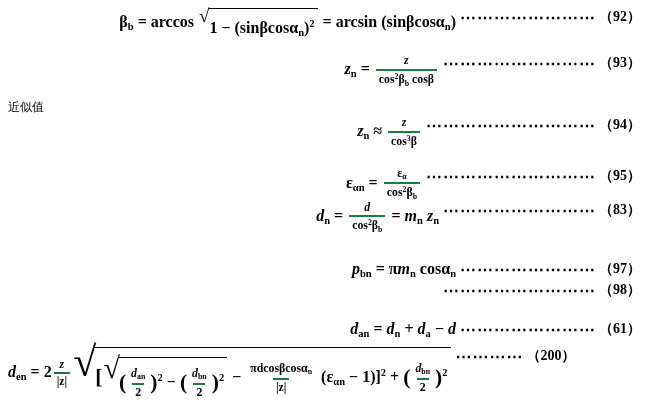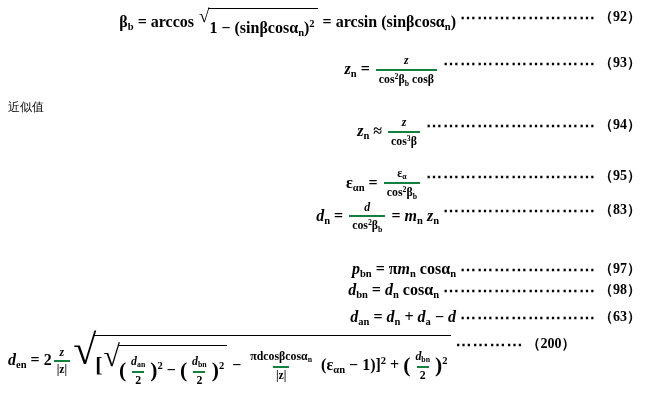--- a/index.html
+++ b/index.html
@@ -93,30 +93,29 @@
 
   <div class="eq-line" style="margin-top:26px">
     <span class="sp"></span>
     <span class="formula"><span class="var">p</span><span class="sub">bn</span><span> = π</span><span class="var">m</span><span class="sub">n</span><span> cosα</span><span class="sub">n</span></span>
     <span class="dots">⋯⋯⋯⋯⋯⋯⋯⋯</span>
     <span class="eqnum">（97）</span>
   </div>
 
   <div class="eq-line" style="margin-top:2px">
     <span class="sp"></span>
-    <span class="formula"><span class="var">d</span><span class="sub">bn</span><span> = </span><span class="var">d</span><span class="sub">n</span><span> cosα</span><span class="sub">n</span></span>
     <span class="dots">⋯⋯⋯⋯⋯⋯⋯⋯⋯</span>
     <span class="eqnum">（98）</span>
   </div>
 
-  <div class="eq-line" style="margin-top:8px">
+  <div class="eq-line" style="margin-top:20px">
     <span class="sp"></span>
     <span class="formula"><span class="var">d</span><span class="sub">an</span><span> = </span><span class="var">d</span><span class="sub">n</span><span> + </span><span class="var">d</span><span class="sub">a</span><span> − </span><span class="var">d</span></span>
     <span class="dots">⋯⋯⋯⋯⋯⋯⋯⋯</span>
-    <span class="eqnum">（63）</span>
+    <span class="eqnum">（61）</span>
   </div>
 
   <div class="eq-line" style="margin-top:8px">
     <span class="formula"><span class="var">d</span><span class="sub">en</span><span> = 2</span><span class="frac">
           <span class="num"><span class="var">z</span></span>
           <span class="den"><span>|z|</span></span>
         </span><span class="sqrt sqrt-l">
           <span class="rad">√</span>
           <span class="body"><span class="bp">[</span><span class="sqrt sqrt-m">
               <span class="rad">√</span>

